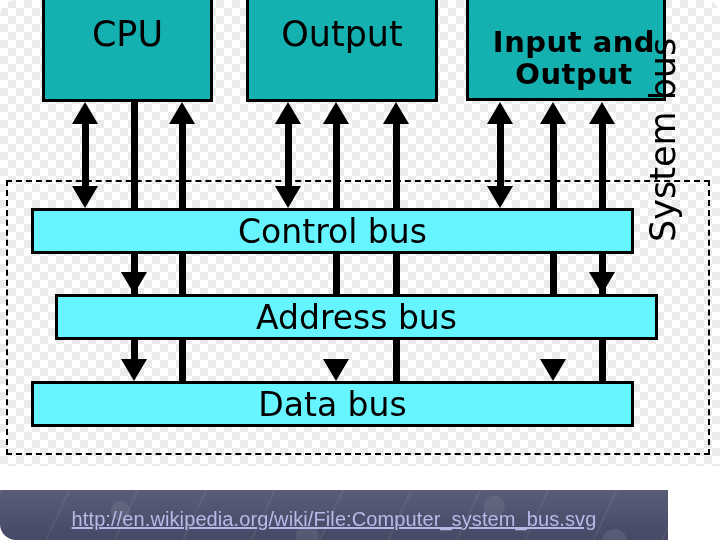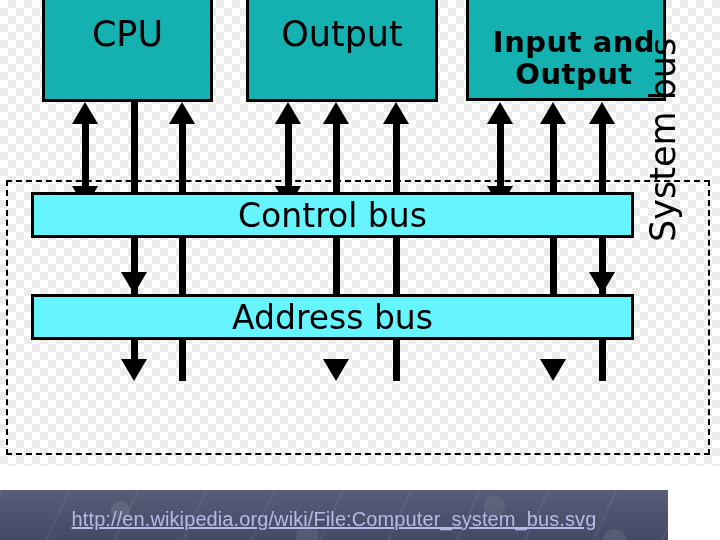--- a/index.html
+++ b/index.html
@@ -7,20 +7,21 @@
     padding: 0;
     background: #ffffff;
   }
   #stage {
     position: relative;
     width: 720px;
     height: 540px;
     overflow: hidden;
     font-family: "DejaVu Sans", sans-serif;
     background: #ffffff;
+    border-radius: 16px;
   }
 
   
   #diagram-area {
     position: absolute;
     left: 0; top: 0;
     width: 720px; height: 466px;
     background-color: #ffffff;
     background-image:
       linear-gradient(45deg, #ebebeb 25%, transparent 25%, transparent 75%, #ebebeb 75%),
@@ -80,22 +81,22 @@
     height: 46px;
     background: #66f5ff;
     border: 3px solid #000000;
     display: flex;
     align-items: center;
     justify-content: center;
     font-size: 33px;
     color: #000000;
     z-index: 5;
   }
-  #bar-control { top: 192px; align-items: flex-end; }
-  #bar-address { top: 294px; }
+  #bar-control { top: 208px; align-items: flex-end; }
+  #bar-address { top: 294px; margin-left: 24px; }
   #bar-data    { top: 381px; }
 
   
   .conn-line {
     position: absolute;
     background: #000000;
     width: 7px;
     z-index: 3;
   }
   .arrow-up, .arrow-down {
@@ -190,20 +191,23 @@
 
     <div class="conn-line" style="left:599px; top:124px; height:257px;"></div>
     <div class="arrow-up" style="left:589px; top:102px;"></div>
 
     <div class="bus-bar" id="bar-control">
       <span>Control bus</span>
     </div>
     <div class="bus-bar" id="bar-address">
       <span>Address bus</span>
     </div>
+    <div class="bus-bar" id="bar-data">
+      <span>Data bus</span>
+    </div>
 
     <div class="arrow-down" style="left:121px; top:272px; z-index:6;"></div>
     <div class="arrow-down" style="left:589px; top:272px; z-index:6;"></div>
     <div class="arrow-down" style="left:323px; top:359px; z-index:6;"></div>
     <div class="arrow-down" style="left:540px; top:359px; z-index:6;"></div>
 
   </div>
 
   <div id="footer">
     <a id="footer-url" href="#">http://en.wikipedia.org/wiki/File:Computer_system_bus.svg</a>

